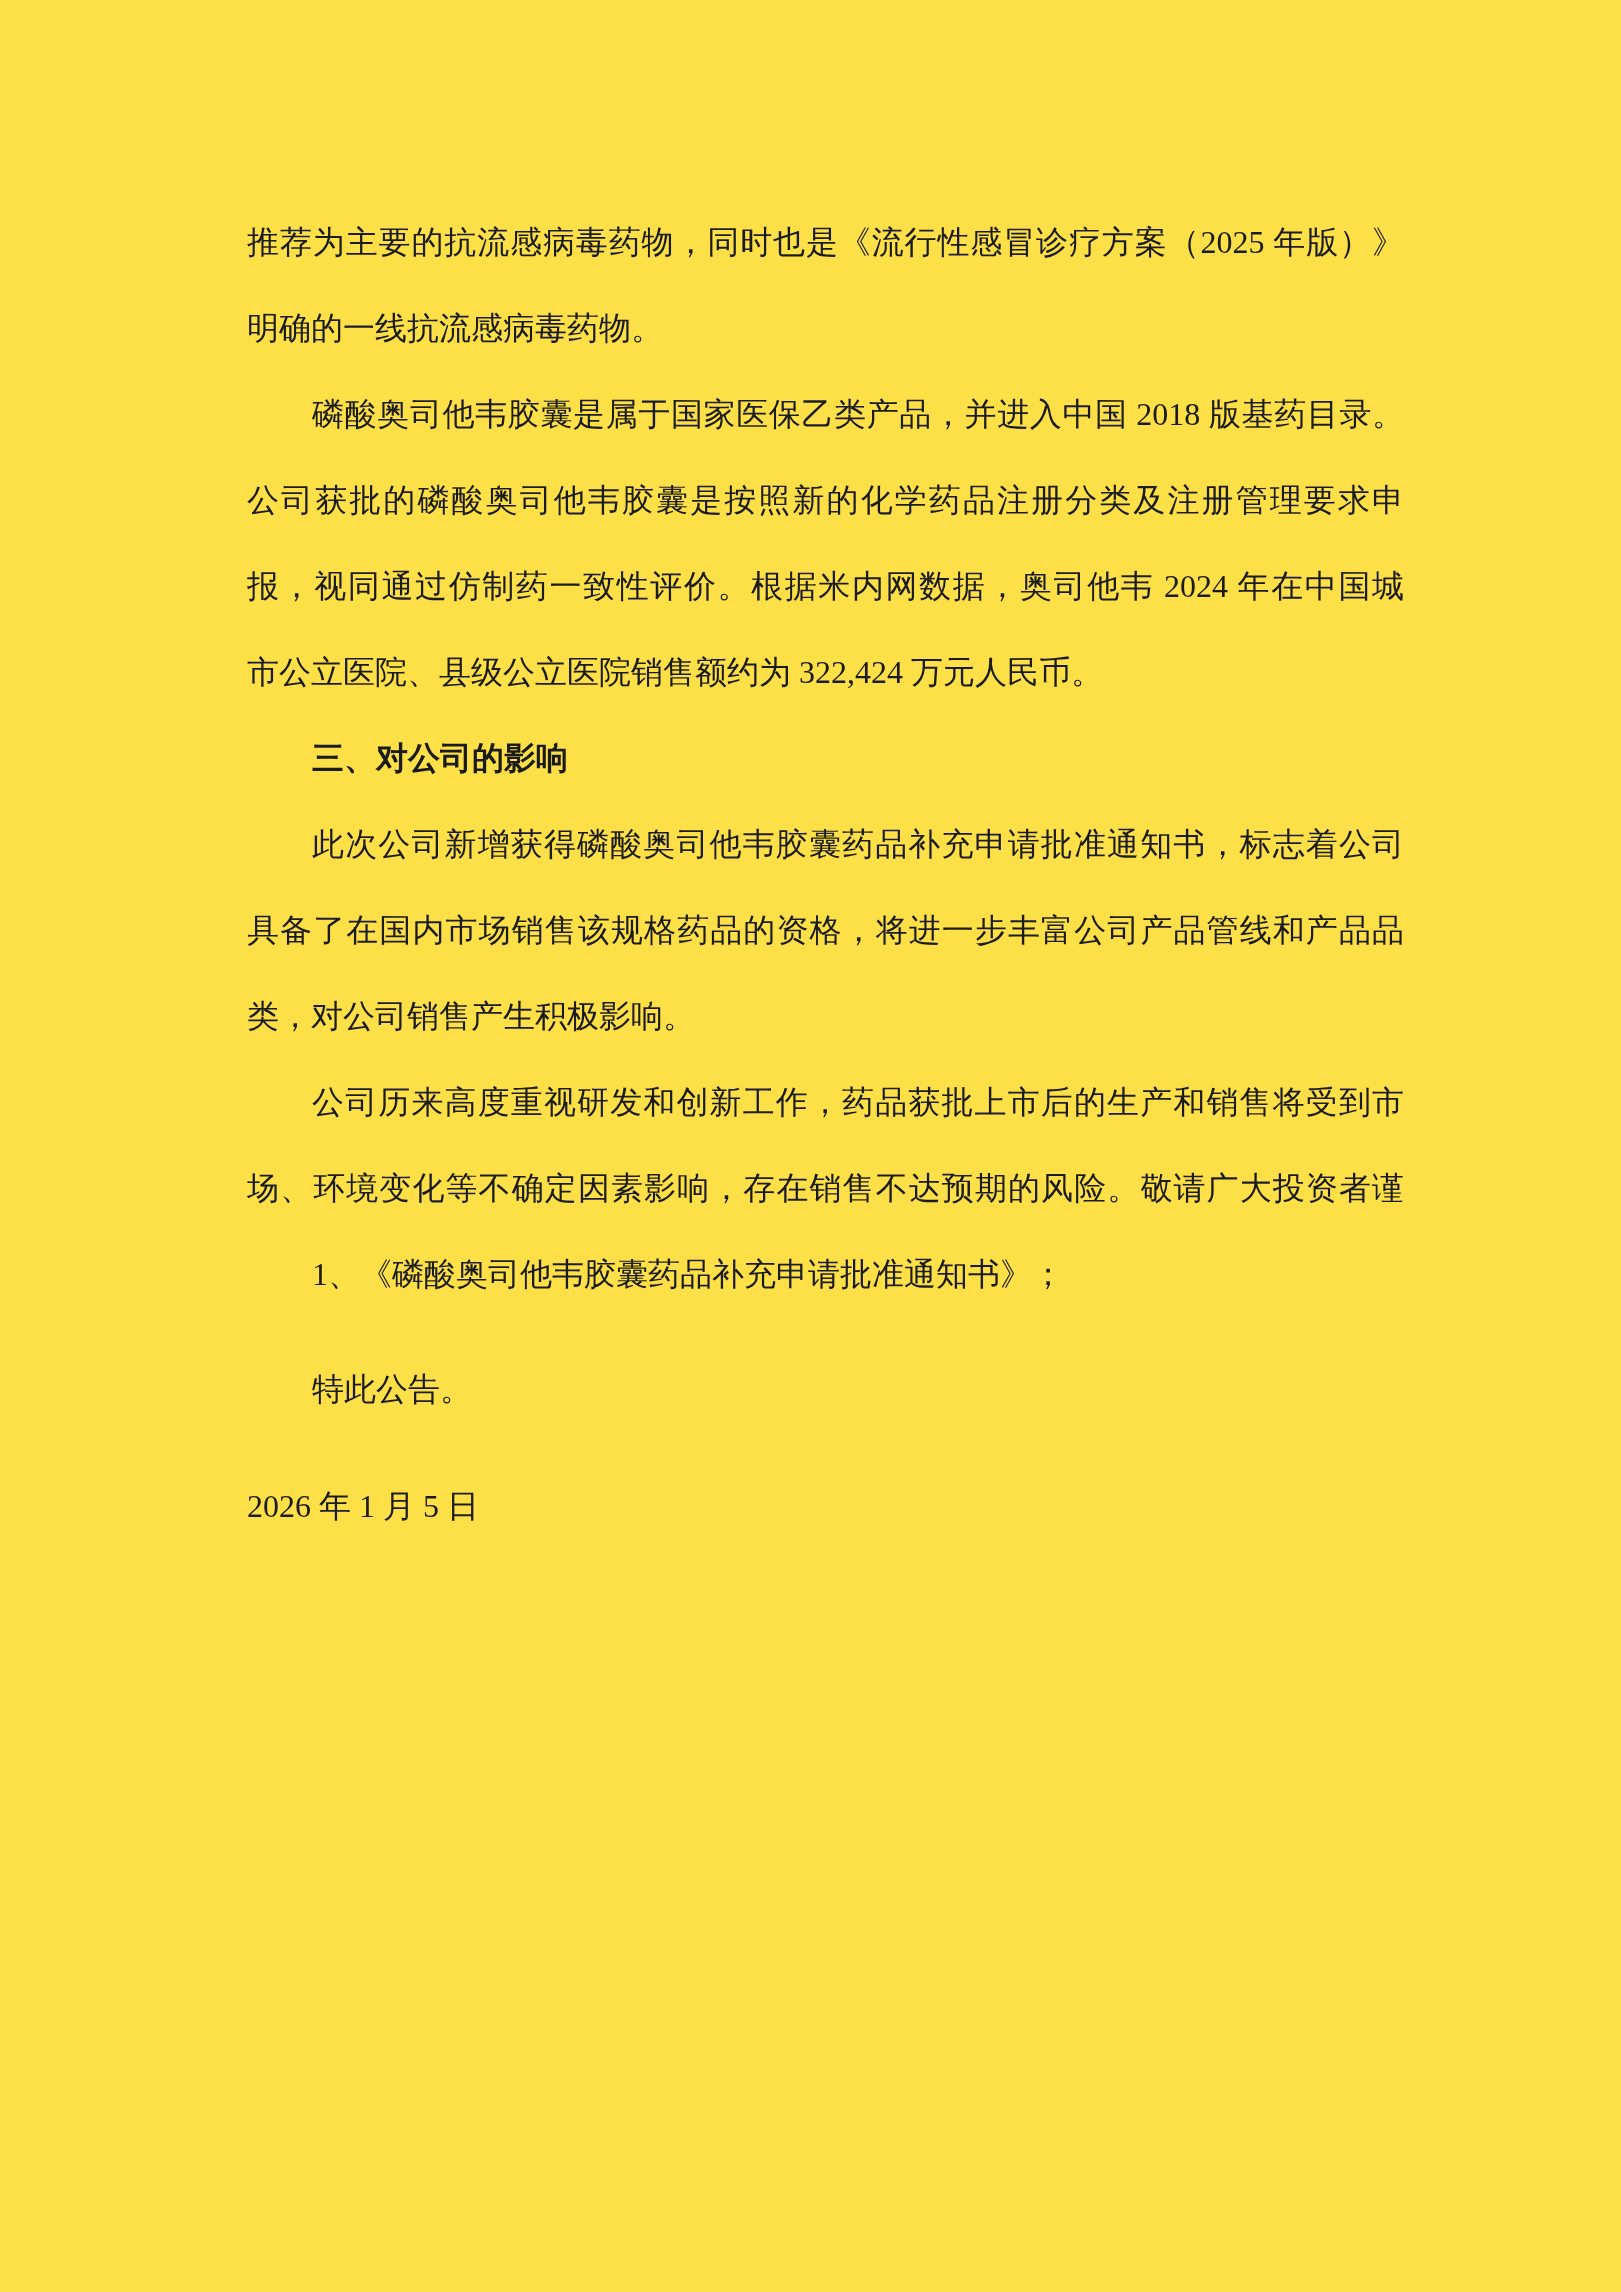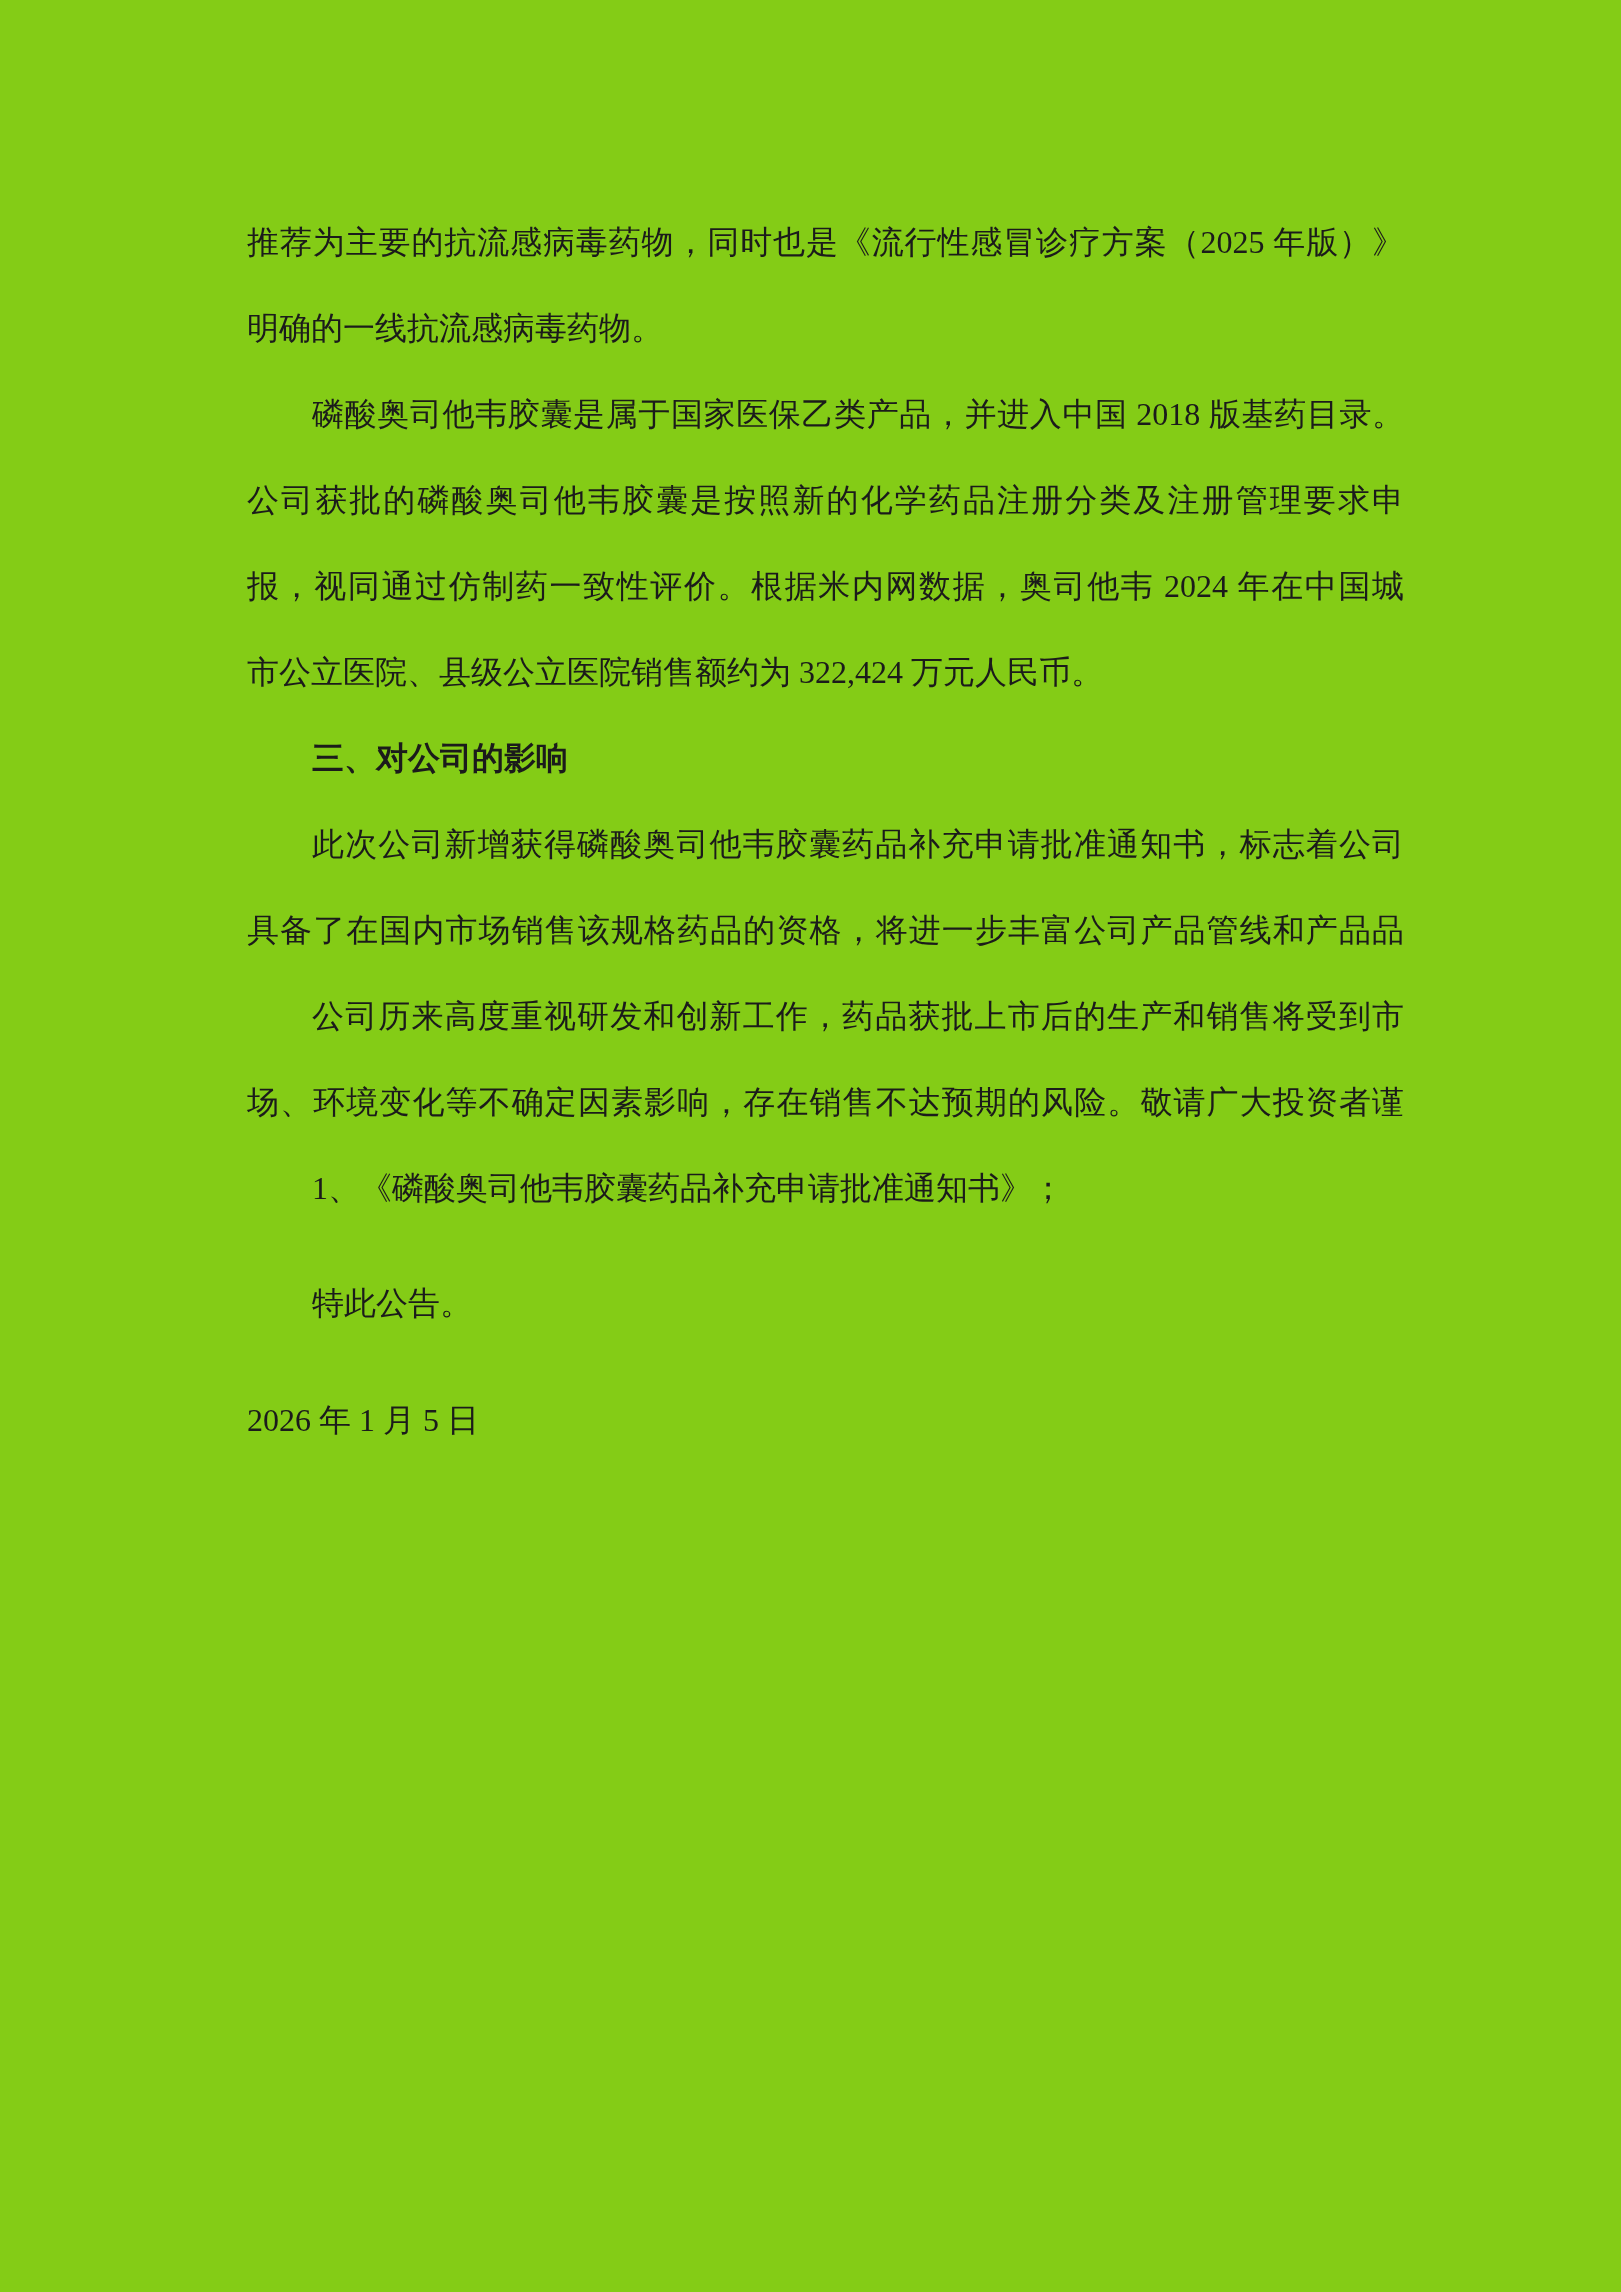--- a/index.html
+++ b/index.html
@@ -5,21 +5,21 @@
 <style>
   html, body {
     margin: 0;
     padding: 0;
     background: #ffffff;
   }
   .page {
     position: relative;
     width: 1621px;
     height: 2293px;
-    background: #84cc16;
+    background: #fde047;
     overflow: hidden;
     font-family: "Liberation Serif", "DejaVu Serif", serif;
   }
   .content {
     position: absolute;
     left: 247px;
     top: 199px;
     width: 1157px;
     font-size: 32px;
     line-height: 86px;
@@ -64,20 +64,21 @@
 
     <div class="line full">推荐为主要的抗流感病毒药物，同时也是《流行性感冒诊疗方案（2025 年版）》</div>
         <div class="line">明确的一线抗流感病毒药物。</div>
         <div class="line indent full">磷酸奥司他韦胶囊是属于国家医保乙类产品，并进入中国 2018 版基药目录。</div>
         <div class="line full">公司获批的磷酸奥司他韦胶囊是按照新的化学药品注册分类及注册管理要求申</div>
         <div class="line full">报，视同通过仿制药一致性评价。根据米内网数据，奥司他韦 2024 年在中国城</div>
         <div class="line">市公立医院、县级公立医院销售额约为 322,424 万元人民币。</div>
         <div class="line heading">三、对公司的影响</div>
         <div class="line indent full">此次公司新增获得磷酸奥司他韦胶囊药品补充申请批准通知书，标志着公司</div>
         <div class="line full">具备了在国内市场销售该规格药品的资格，将进一步丰富公司产品管线和产品品</div>
+        <div class="line">类，对公司销售产生积极影响。</div>
         <div class="line indent full">公司历来高度重视研发和创新工作，药品获批上市后的生产和销售将受到市</div>
         <div class="line full">场、环境变化等不确定因素影响，存在销售不达预期的风险。敬请广大投资者谨</div>
         <div class="line indent">1、《磷酸奥司他韦胶囊药品补充申请批准通知书》；</div>
       </div>
 
     <div class="line closing">特此公告。</div>
 
 
     <div class="line sig-date">2026 年 1 月 5 日</div>
 

